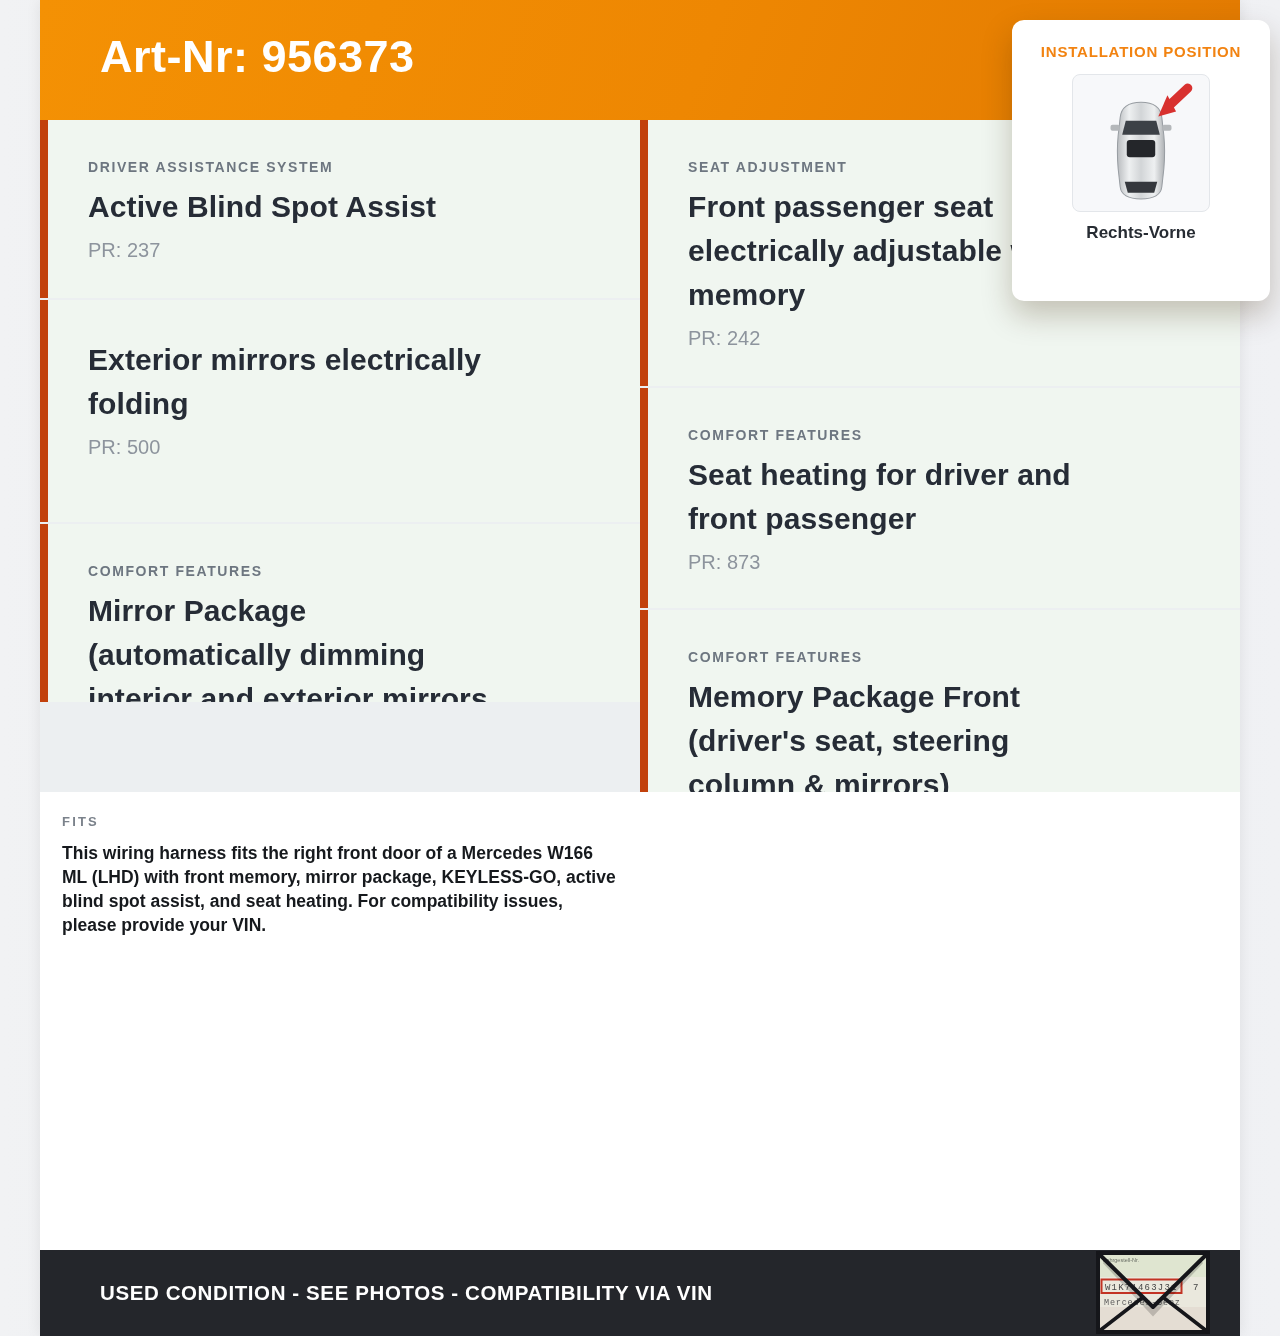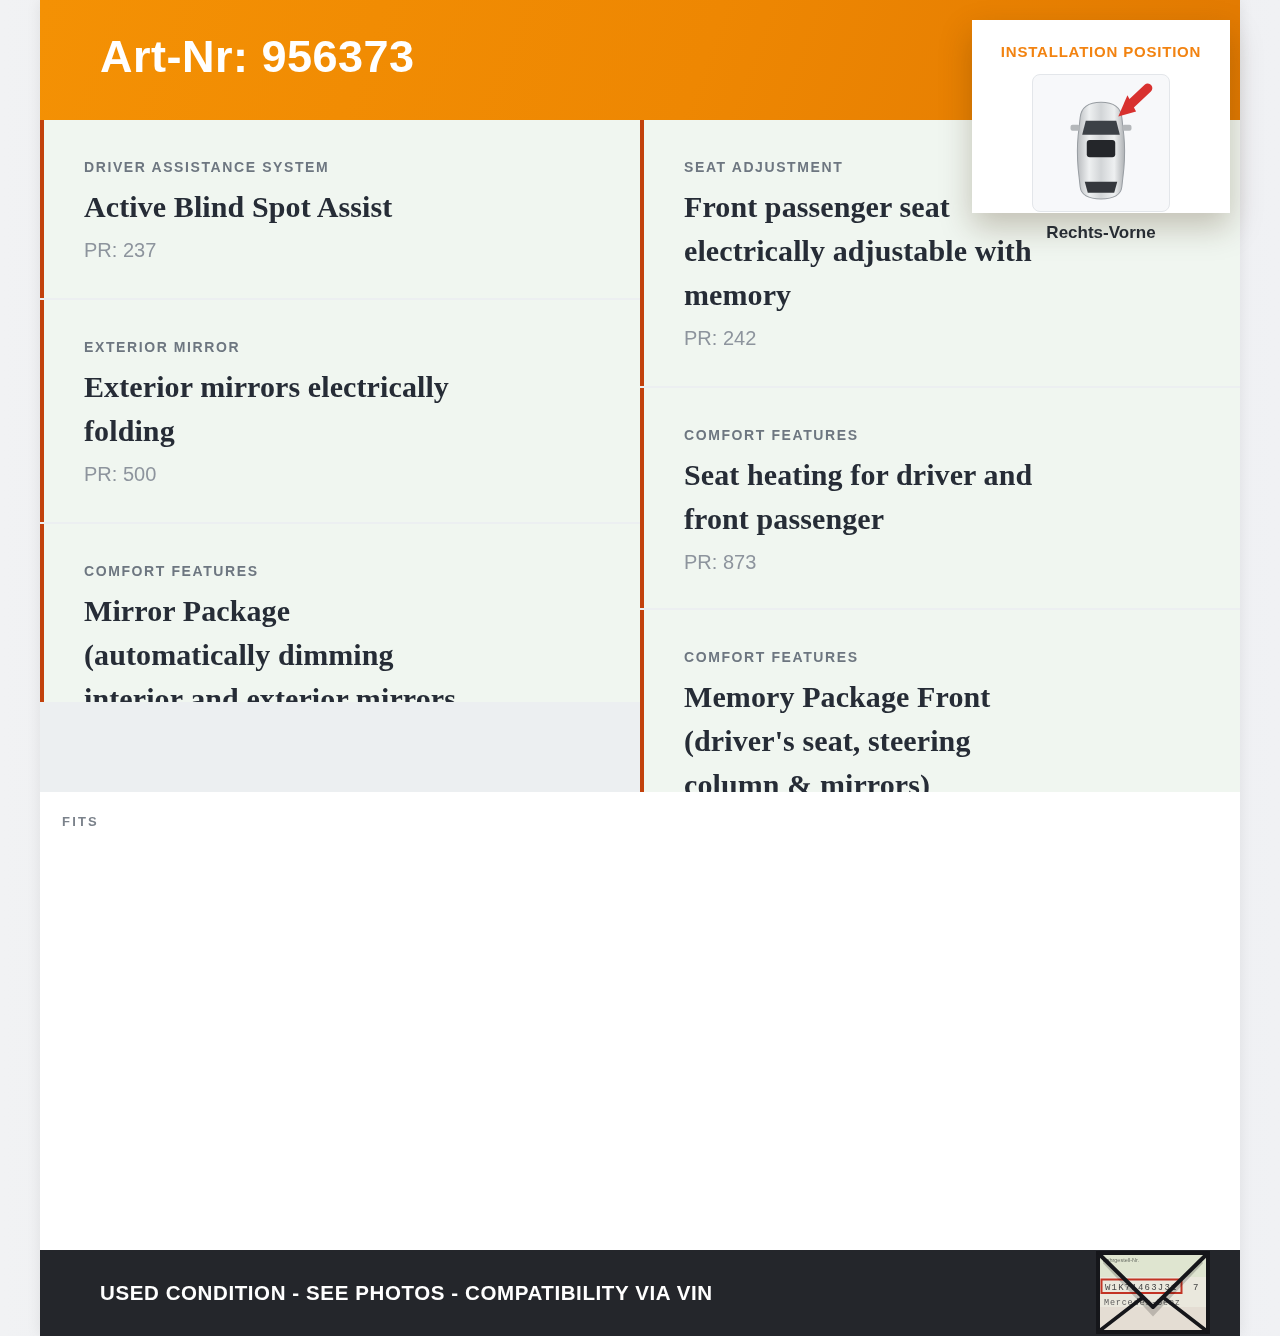--- a/index.html
+++ b/index.html
@@ -20,38 +20,38 @@
     display:flex;align-items:center;padding:15px 60px;
   }
   .hdr h1{
     margin:0 0 6px 0;color:#ffffff;font-size:45px;font-weight:800;letter-spacing:.5px;
   }
   
   .grid{display:flex;width:1200px;}
   .col{width:600px;display:flex;flex-direction:column;gap:2px;background:#eceff1;}
   .card{
     box-sizing:border-box;overflow:hidden;
-    background:#f0f6f0;border-left:4px solid #c2410c;
+    background:#f0f6f0;border-left:8px solid #c2410c;
     padding:38px 30px 0 40px;
   }
   .col-left  .card:nth-of-type(1){height:178px;}
   .col-left  .card:nth-of-type(2){height:222px;}
   .col-left  .card:nth-of-type(3){height:178px;}
   .col-left  .card:nth-of-type(4){height:356px;}
   .col-right .card:nth-of-type(1){height:266px;}
   .col-right .card:nth-of-type(2){height:220px;}
   .col-right .card:nth-of-type(3){height:182px;}
   .col-right .card:nth-of-type(4){height:266px;}
   .cat{
     font-size:14px;font-weight:700;color:#6d7680;letter-spacing:1.6px;
     line-height:18px;margin-bottom:9px;
   }
   .title{
     margin:0 0 10px 0;font-size:30px;font-weight:800;color:#262c36;
-    line-height:44px;white-space:pre-line;letter-spacing:.1px;font-family:Liberation Serif, serif;
+    line-height:44px;white-space:pre-line;letter-spacing:.1px;
   }
   .pr{font-size:20px;color:#8d949d;line-height:22px;}
   
   .fits{
     width:600px;height:188px;box-sizing:border-box;background:#ffffff;
     padding:21px 20px 0 22px;
   }
   .fits-label{
     font-size:13px;font-weight:700;color:#7b828b;letter-spacing:2.2px;
     line-height:18px;margin-bottom:10px;
@@ -61,22 +61,22 @@
   }
   
   .foot{
     position:absolute;left:0;top:1250px;width:1200px;height:86px;box-sizing:border-box;
     background:#24262b;display:flex;align-items:center;padding:0 60px;
   }
   .foot-text{color:#ffffff;font-size:20.5px;font-weight:700;letter-spacing:.6px;}
   .vin-graphic{position:absolute;right:30px;top:1px;width:114px;height:83px;line-height:0;}
   
   .install{
-    position:absolute;left:932px;top:20px;width:258px;height:193px;box-sizing:border-box;
-    background:#ffffff;border-radius:0;box-shadow:0 14px 30px rgba(60,35,0,.25);
+    position:absolute;left:972px;top:20px;width:258px;height:281px;box-sizing:border-box;
+    background:#ffffff;border-radius:12px;box-shadow:0 14px 30px rgba(60,35,0,.25);
     text-align:center;padding-top:23px;z-index:5;
   }
   .install-title{
     color:#f28311;font-size:15px;font-weight:800;letter-spacing:.8px;line-height:18px;
   }
   .car-box{
     width:138px;height:138px;margin:13px auto 10px;box-sizing:border-box;
     background:#f7f8fa;border:1px solid #e3e6ea;border-radius:8px;
     display:flex;align-items:center;justify-content:center;
   }
@@ -92,21 +92,20 @@
   </header>
 
   <div class="grid">
     <div class="col col-left">
       <article class="card">
         <div class="cat">DRIVER ASSISTANCE SYSTEM</div>
         <h2 class="title">Active Blind Spot Assist</h2>
         <div class="pr">PR: 237</div>
       </article>
       <article class="card">
-        <div class="cat">EXTERIOR MIRROR</div>
         <h2 class="title">Exterior mirrors electrically
 folding</h2>
         <div class="pr">PR: 500</div>
       </article>
       <article class="card">
         <div class="cat">COMFORT FEATURES</div>
         <h2 class="title">Mirror Package
 (automatically dimming
 interior and exterior mirrors,
 electrically folding exterior
@@ -133,20 +132,21 @@
         <h2 class="title">Memory Package Front
 (driver's seat, steering
 column &amp; mirrors)</h2>
         <div class="pr">PR: P64</div>
       </article>
     </div>
   </div>
 
   <section class="fits">
     <div class="fits-label">FITS</div>
+    <div class="fits-text">This wiring harness fits the right front door of a Mercedes W166 ML (LHD) with front memory, mirror package, KEYLESS-GO, active blind spot assist, and seat heating. For compatibility issues, please provide your VIN.</div>
   </section>
 
   <footer class="foot">
     <span class="foot-text">USED CONDITION - SEE PHOTOS - COMPATIBILITY VIA VIN</span>
     <div class="vin-graphic">
       <svg viewBox="0 0 114 83" width="114" height="83">
 
         <rect x="0" y="0" width="114" height="83" rx="2" fill="#eae8dd"></rect>
         <rect x="0" y="0" width="114" height="26" fill="#dfe5d0"></rect>
         <rect x="0" y="56" width="114" height="27" fill="#e4ddd3"></rect>

